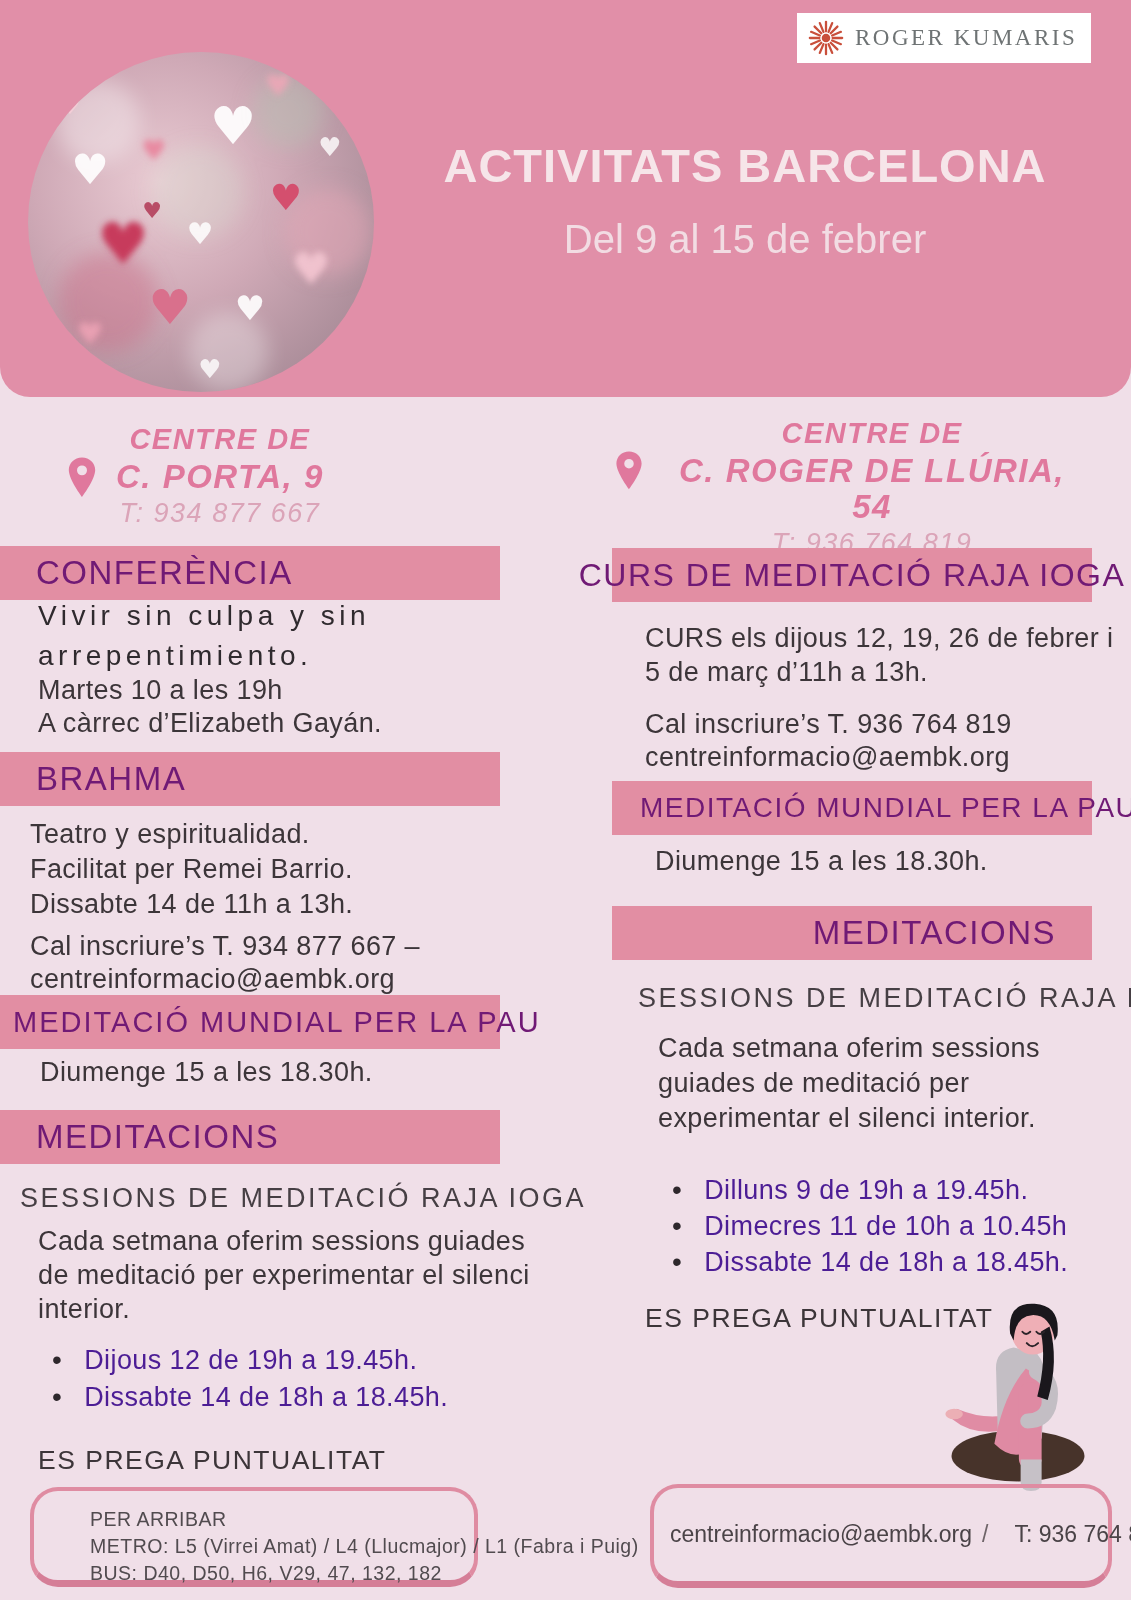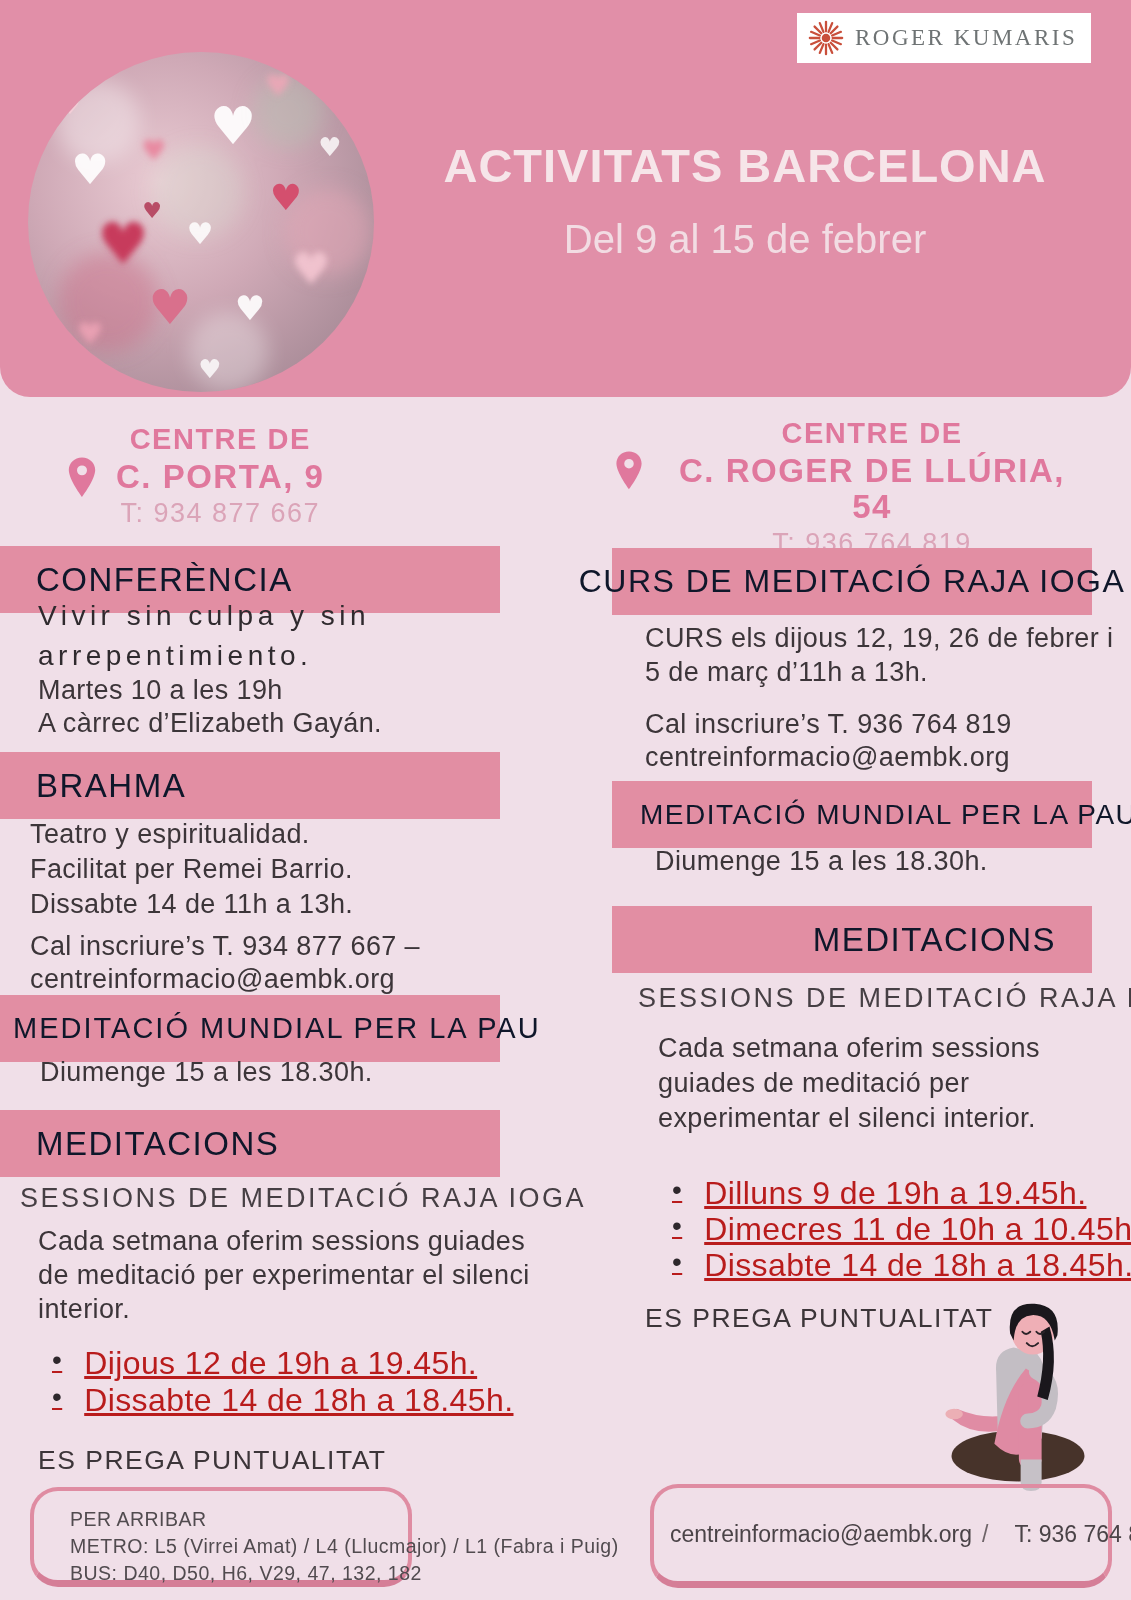--- a/index.html
+++ b/index.html
@@ -14,41 +14,41 @@
          overflow:hidden;}
   .logo{position:absolute;left:797px;top:13px;width:294px;height:50px;background:#ffffff;
         display:flex;align-items:center;gap:10px;padding-left:10px;box-sizing:border-box;}
   .logo .brand{font-family:"Liberation Serif",serif;font-size:23px;letter-spacing:2.5px;
         color:#6E7374;white-space:nowrap;}
   .hero-titles{position:absolute;left:420px;top:142px;width:650px;text-align:center;}
   .hero-titles .h1{font-size:47px;font-weight:800;letter-spacing:1px;color:#F6E5E9;line-height:1;}
   .hero-titles .h2{font-size:40px;font-weight:400;color:#F2DCE3;margin-top:30px;line-height:1;}
 
   
-  .centre{position:absolute;display:flex;align-items:flex-start;gap:16px;}
+  .centre{position:absolute;display:flex;align-items:flex-start;gap:16px;font-style:italic;}
   .centre .txt{text-align:center;}
   .c1{font-size:29px;font-weight:bold;color:#E0789D;letter-spacing:1.5px;line-height:1.1;}
   .c2{font-size:33px;font-weight:bold;color:#E0789D;letter-spacing:1.5px;margin-top:3px;line-height:1.1;}
   .c3{font-size:27px;color:#DBA4B8;letter-spacing:1.5px;margin-top:4px;line-height:1.1;}
   .pin{margin-top:32px;}
 
   
-  .band{position:absolute;height:67px;background:#E28EA3;color:#0f172a;display:flex;
+  .band{position:absolute;height:54px;background:#E28EA3;color:#701a75;display:flex;
         align-items:center;font-size:33px;letter-spacing:1.5px;box-sizing:border-box;
         white-space:nowrap;}
   .band-l{left:0;width:500px;padding-left:36px;}
   .band-r{left:612px;width:480px;padding-left:28px;}
 
   
   .t{font-size:27px;color:#3C3539;letter-spacing:.4px;line-height:1.25;white-space:nowrap;}
   .emph{font-size:28px;color:#2F2A2E;letter-spacing:4.5px;font-weight:500;white-space:nowrap;}
   .sub{font-size:27px;color:#463F44;letter-spacing:2.5px;white-space:nowrap;}
   .punct{font-size:26.5px;color:#3C3539;letter-spacing:1.5px;white-space:nowrap;}
-  .bullet{position:absolute;display:flex;gap:22px;font-size:32px;color:#b91c1c;
-          letter-spacing:.4px;white-space:nowrap;text-decoration:underline;}
+  .bullet{position:absolute;display:flex;gap:22px;font-size:27px;color:#4c1d95;
+          letter-spacing:.4px;white-space:nowrap;}
   .bullet::before{content:"•";font-size:28px;color:#2E282C;line-height:1.1;}
 
   
   .infobox{position:absolute;border:4px solid #DF8CA2;border-bottom-width:7px;
            border-bottom-color:#D57E97;border-radius:28px;box-sizing:border-box;}
   .small{font-size:19.5px;color:#514B4F;letter-spacing:.5px;line-height:1.38;white-space:nowrap;}
   .contact-row{display:flex;align-items:center;gap:10px;height:100%;padding-left:6px;
            font-size:23px;color:#4A4347;white-space:nowrap;}
 </style>
 </head>
@@ -174,21 +174,21 @@
   <div class="abs t" style="left:38px;top:1259px;">de meditació per experimentar el silenci</div>
   <div class="abs t" style="left:38px;top:1293px;">interior.</div>
   <div class="bullet" style="left:52px;top:1345px;">
     <span>Dijous 12 de 19h a 19.45h.</span>
   </div>
   <div class="bullet" style="left:52px;top:1382px;">
     <span>Dissabte 14 de 18h a 18.45h.</span>
   </div>
   <div class="abs punct" style="left:38px;top:1445px;">ES PREGA PUNTUALITAT</div>
 
-  <div class="infobox" style="left:30px;top:1487px;width:382px;height:100px;">
+  <div class="infobox" style="left:30px;top:1487px;width:448px;height:100px;padding-left:20px;">
     <div class="small" style="padding:15px 0 0 36px;">
       <div>PER ARRIBAR</div>
       <div>METRO: L5 (Virrei Amat) / L4 (Llucmajor) / L1 (Fabra i Puig)</div>
       <div>BUS: D40, D50, H6, V29, 47, 132, 182</div>
     </div>
   </div>
 
   <div class="centre" style="left:612px;top:418px;">
     <svg class="pin" width="34" height="42" viewBox="0 0 24 30">
       <path d="M12 1C6.8 1 3 4.9 3 9.6 3 16 12 28 12 28s9-12 9-18.4C21 4.9 17.2 1 12 1zm0 12.2a3.4 3.4 0 1 1 0-6.8 3.4 3.4 0 0 1 0 6.8z" fill="#E0789D"></path>

